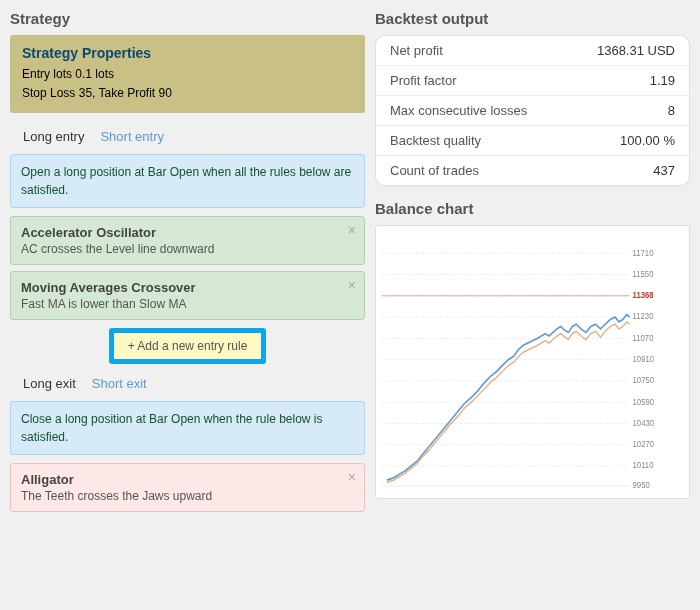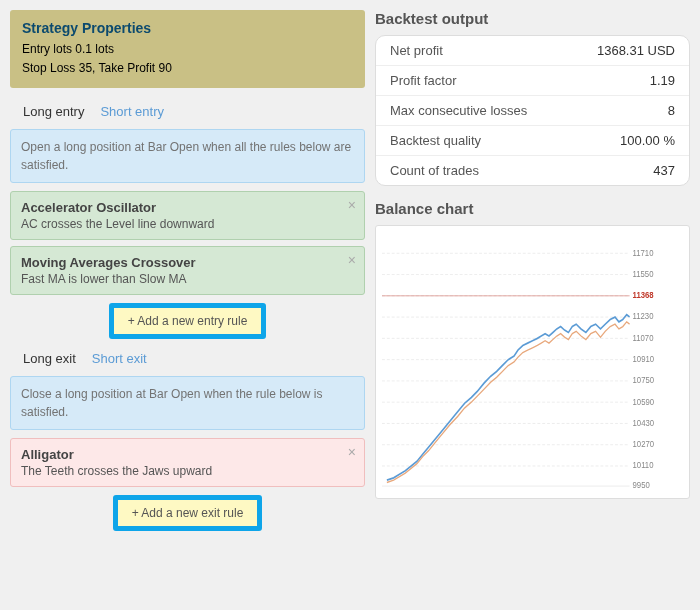--- a/index.html
+++ b/index.html
@@ -74,21 +74,21 @@
     }
 
     
     .info-box {
       background: #d6eaf8;
       border: 1px solid #aed6f1;
       border-radius: 3px;
       padding: 8px 10px;
       margin-bottom: 8px;
       font-size: 12px;
-      color: #737373;
+      color: #14532d;
       line-height: 1.5;
     }
 
     
     .rule-card {
       border-radius: 3px;
       padding: 8px 10px;
       margin-bottom: 6px;
       position: relative;
     }
@@ -185,20 +185,21 @@
 
     svg.chart-svg {
       width: 100%;
       height: 100%;
     }
   </style>
 </head>
 <body>
 
 <div class="left-panel">
+  <div class="section-title">Strategy</div>
 
   <div class="strategy-properties">
     <div class="prop-title">Strategy Properties</div>
     <div class="prop-detail">Entry lots 0.1 lots</div>
     <div class="prop-detail">Stop Loss 35, Take Profit 90</div>
   </div>
 
   <div class="tab-group">
     <span class="tab active">Long entry</span>
     <span class="tab link">Short entry</span>
@@ -228,21 +229,20 @@
   </div>
 
   <div class="info-box">Close a long position at Bar Open when the rule below is satisfied.</div>
 
   <div class="rule-card red">
     <div class="rule-title">Alligator</div>
     <div class="rule-desc">The Teeth crosses the Jaws upward</div>
     <span class="close-btn">×</span>
   </div>
 
-  <button class="add-rule-btn">+ Add a new exit rule</button>
 </div>
 
 <div class="right-panel">
   <div class="section-title">Backtest output</div>
 
   <div class="backtest-box">
 
   <div class="backtest-row">
         <span class="label">Net profit</span>
         <span class="value">1368.31 USD</span>

